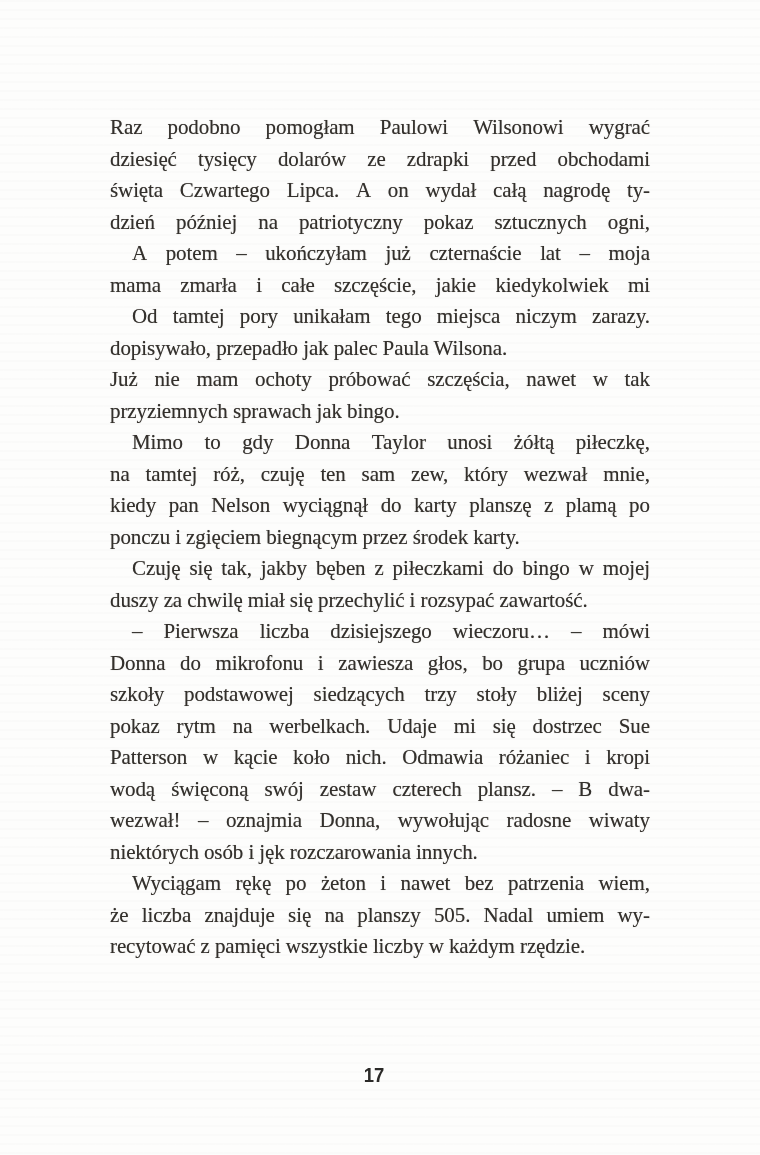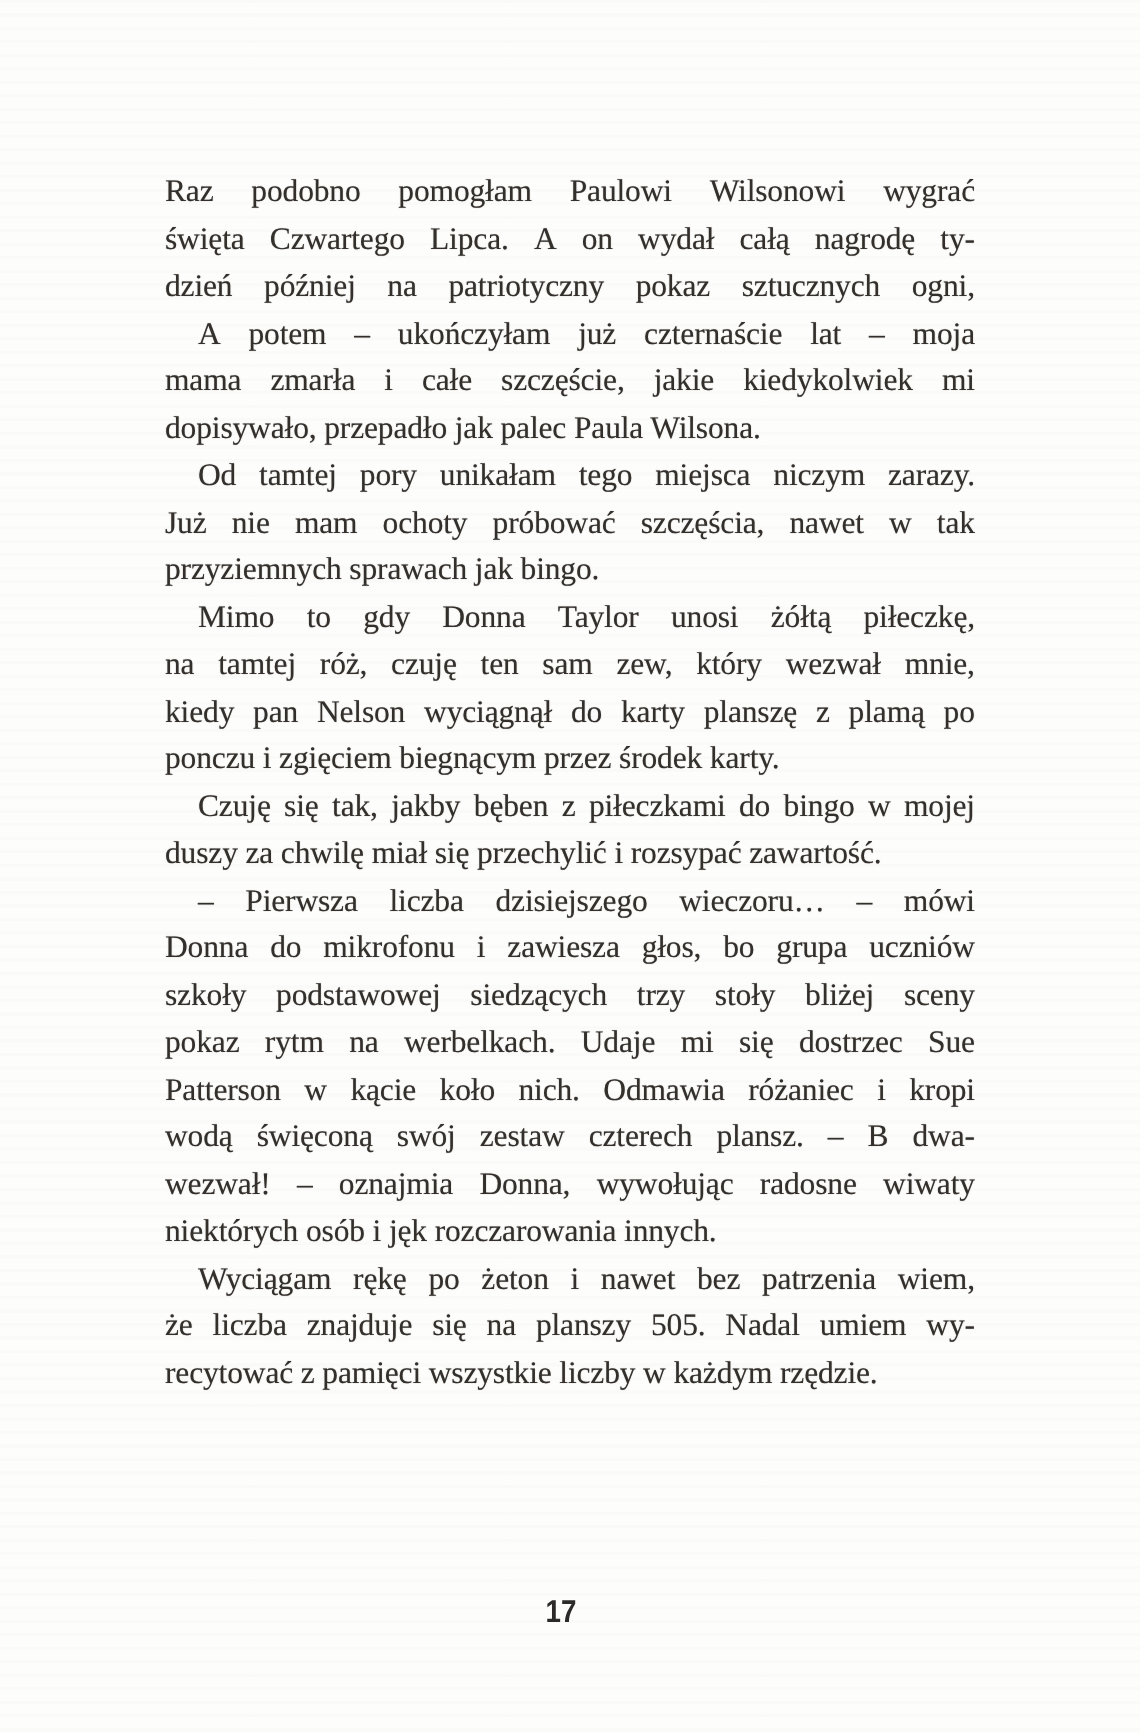--- a/index.html
+++ b/index.html
@@ -62,26 +62,27 @@
     color: #2b2a28;
     transform: scaleX(0.88);
   }
 </style>
 </head>
 <body>
 
 <div class="page">
   <div class="text-block">
       <div class="line just"><span>Raz</span><span>podobno</span><span>pomogłam</span><span>Paulowi</span><span>Wilsonowi</span><span>wygrać</span></div>
+      <div class="line just"><span>dziesięć</span><span>tysięcy</span><span>dolarów</span><span>ze</span><span>zdrapki</span><span>przed</span><span>obchodami</span></div>
       <div class="line just"><span>święta</span><span>Czwartego</span><span>Lipca.</span><span>A</span><span>on</span><span>wydał</span><span>całą</span><span>nagrodę</span><span>ty-</span></div>
       <div class="line just"><span>dzień</span><span>później</span><span>na</span><span>patriotyczny</span><span>pokaz</span><span>sztucznych</span><span>ogni,</span></div>
       <div class="line just ind"><span>A</span><span>potem</span><span>–</span><span>ukończyłam</span><span>już</span><span>czternaście</span><span>lat</span><span>–</span><span>moja</span></div>
       <div class="line just"><span>mama</span><span>zmarła</span><span>i</span><span>całe</span><span>szczęście,</span><span>jakie</span><span>kiedykolwiek</span><span>mi</span></div>
+      <div class="line just ind"><span>Od</span><span>tamtej</span><span>pory</span><span>unikałam</span><span>tego</span><span>miejsca</span><span>niczym</span><span>zarazy.</span></div>
       <div class="line">dopisywało, przepadło jak palec Paula Wilsona.</div>
-      <div class="line just ind"><span>Od</span><span>tamtej</span><span>pory</span><span>unikałam</span><span>tego</span><span>miejsca</span><span>niczym</span><span>zarazy.</span></div>
       <div class="line just"><span>Już</span><span>nie</span><span>mam</span><span>ochoty</span><span>próbować</span><span>szczęścia,</span><span>nawet</span><span>w</span><span>tak</span></div>
       <div class="line">przyziemnych sprawach jak bingo.</div>
       <div class="line just ind"><span>Mimo</span><span>to</span><span>gdy</span><span>Donna</span><span>Taylor</span><span>unosi</span><span>żółtą</span><span>piłeczkę,</span></div>
       <div class="line just"><span>na</span><span>tamtej</span><span>róż,</span><span>czuję</span><span>ten</span><span>sam</span><span>zew,</span><span>który</span><span>wezwał</span><span>mnie,</span></div>
       <div class="line just"><span>kiedy</span><span>pan</span><span>Nelson</span><span>wyciągnął</span><span>do</span><span>karty</span><span>planszę</span><span>z</span><span>plamą</span><span>po</span></div>
       <div class="line">ponczu i zgięciem biegnącym przez środek karty.</div>
       <div class="line just ind"><span>Czuję</span><span>się</span><span>tak,</span><span>jakby</span><span>bęben</span><span>z</span><span>piłeczkami</span><span>do</span><span>bingo</span><span>w</span><span>mojej</span></div>
       <div class="line">duszy za chwilę miał się przechylić i rozsypać zawartość.</div>
       <div class="line just ind"><span>–</span><span>Pierwsza</span><span>liczba</span><span>dzisiejszego</span><span>wieczoru…</span><span>–</span><span>mówi</span></div>
       <div class="line just"><span>Donna</span><span>do</span><span>mikrofonu</span><span>i</span><span>zawiesza</span><span>głos,</span><span>bo</span><span>grupa</span><span>uczniów</span></div>

